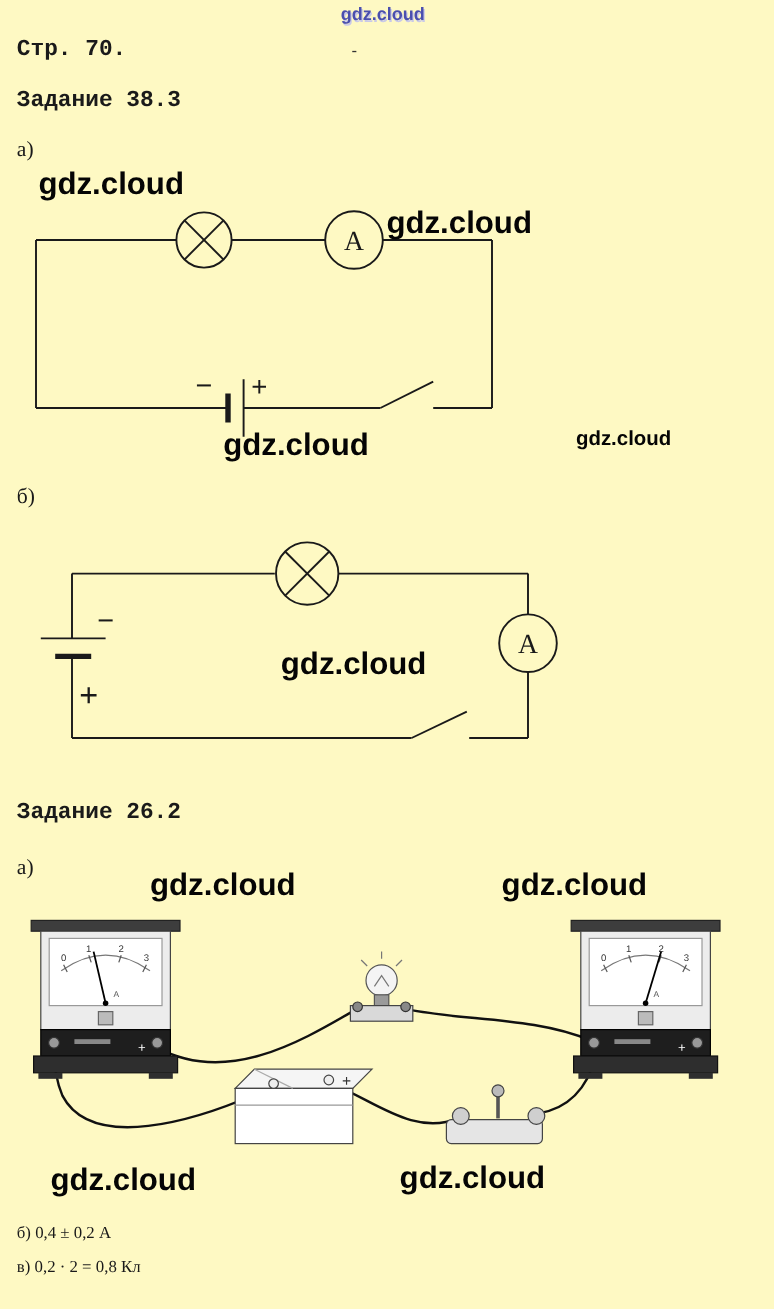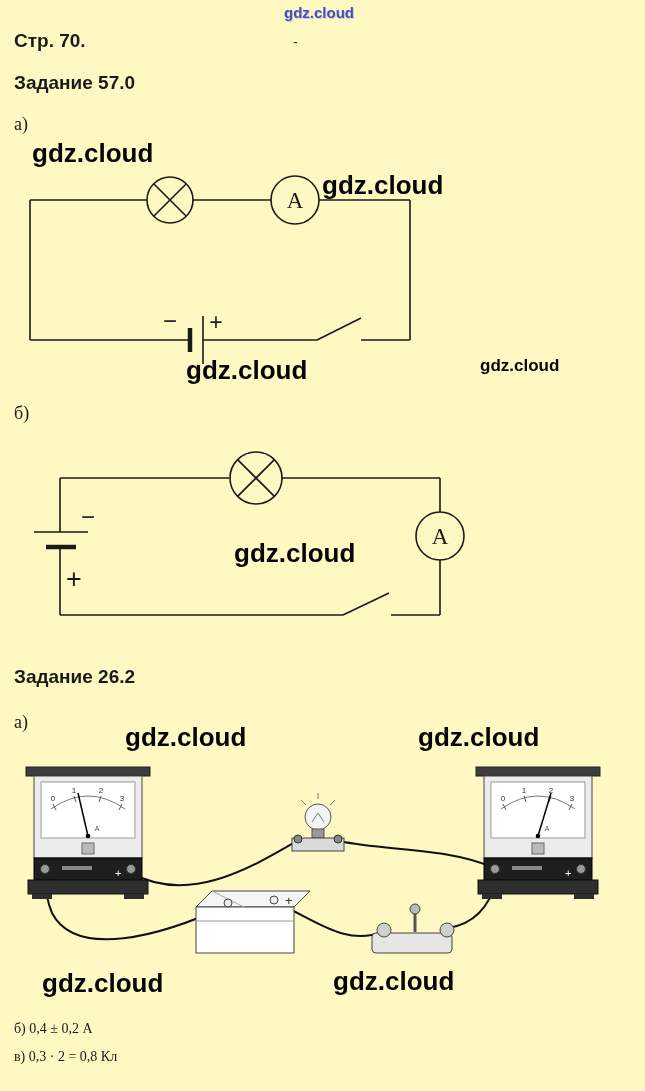--- a/index.html
+++ b/index.html
@@ -1,39 +1,39 @@
 <!DOCTYPE html>
 <html><head>
 <meta charset="utf-8">
 <style>
   html,body{margin:0;padding:0;background:#ffffff;}
   .page{position:relative;width:645px;height:1091px;background:#fef9c3;overflow:hidden;
         font-family:"Liberation Serif",serif;color:#1a1a1a;}
   .abs{position:absolute;}
-  .heading{font-family:Liberation Sans, sans-serif;font-weight:700;font-size:19px;}
+  .heading{font-family:Liberation Mono, monospace;font-weight:700;font-size:19px;}
   .part{font-family:"Liberation Serif",serif;font-size:18px;}
   .answer{font-family:"Liberation Serif",serif;font-size:14px;white-space:nowrap;}
   .wm{font-family:"Liberation Sans",sans-serif;font-weight:700;font-size:26px;
       color:#050505;white-space:nowrap;}
   .wm-small{font-size:17px;}
   .wm-top{font-family:"Liberation Sans",sans-serif;font-weight:700;font-size:15px;
           color:#4a4fae;text-shadow:1px 1px 0 #c9c9e8;}
   .wm-dash{font-family:"Liberation Sans",sans-serif;font-size:14px;color:#333;}
   svg{display:block;}
 </style>
 </head>
 <body>
 
 <div class="page">
 
   <div class="abs wm-top" style="left:284px;top:4px">gdz.cloud</div>
   <div class="abs wm-dash" style="left:293px;top:34px">-</div>
 
   <div class="abs heading" style="left:14px;top:30px">Стр. 70.</div>
-  <div class="abs heading" style="left:14px;top:72px">Задание 57.0</div>
+  <div class="abs heading" style="left:14px;top:72px">Задание 38.3</div>
   <div class="abs part" style="left:14px;top:114px">а)</div>
 
   <svg class="abs" style="left:0;top:140px" width="645" height="268" viewBox="0 0 645 268">
     <g stroke="#1a1a1a" stroke-width="1.6" fill="none">
       <line x1="30" y1="60" x2="147" y2="60"></line>
       <g>
         <circle cx="170" cy="60" r="23"></circle>
         <line x1="153.7" y1="43.7" x2="186.3" y2="76.3"></line>
         <line x1="153.7" y1="76.3" x2="186.3" y2="43.7"></line>
       </g>
@@ -192,15 +192,15 @@
       <circle cx="447" cy="175" r="7" fill="#cfcfcf" stroke="#444"></circle>
       <line x1="415" y1="177" x2="415" y2="159" stroke="#555" stroke-width="3"></line>
       <circle cx="415" cy="154" r="5" fill="#bbb" stroke="#444"></circle>
     </g>
   </svg>
 
   <div class="abs wm" style="left:42px;top:968px">gdz.cloud</div>
   <div class="abs wm" style="left:333px;top:966px">gdz.cloud</div>
 
   <div class="abs answer" style="left:14px;top:1021px">б) 0,4 ± 0,2 А</div>
-  <div class="abs answer" style="left:14px;top:1049px">в) 0,3 · 2 = 0,8 Кл</div>
+  <div class="abs answer" style="left:14px;top:1049px">в) 0,2 · 2 = 0,8 Кл</div>
 
 </div>
 
 </body></html>

